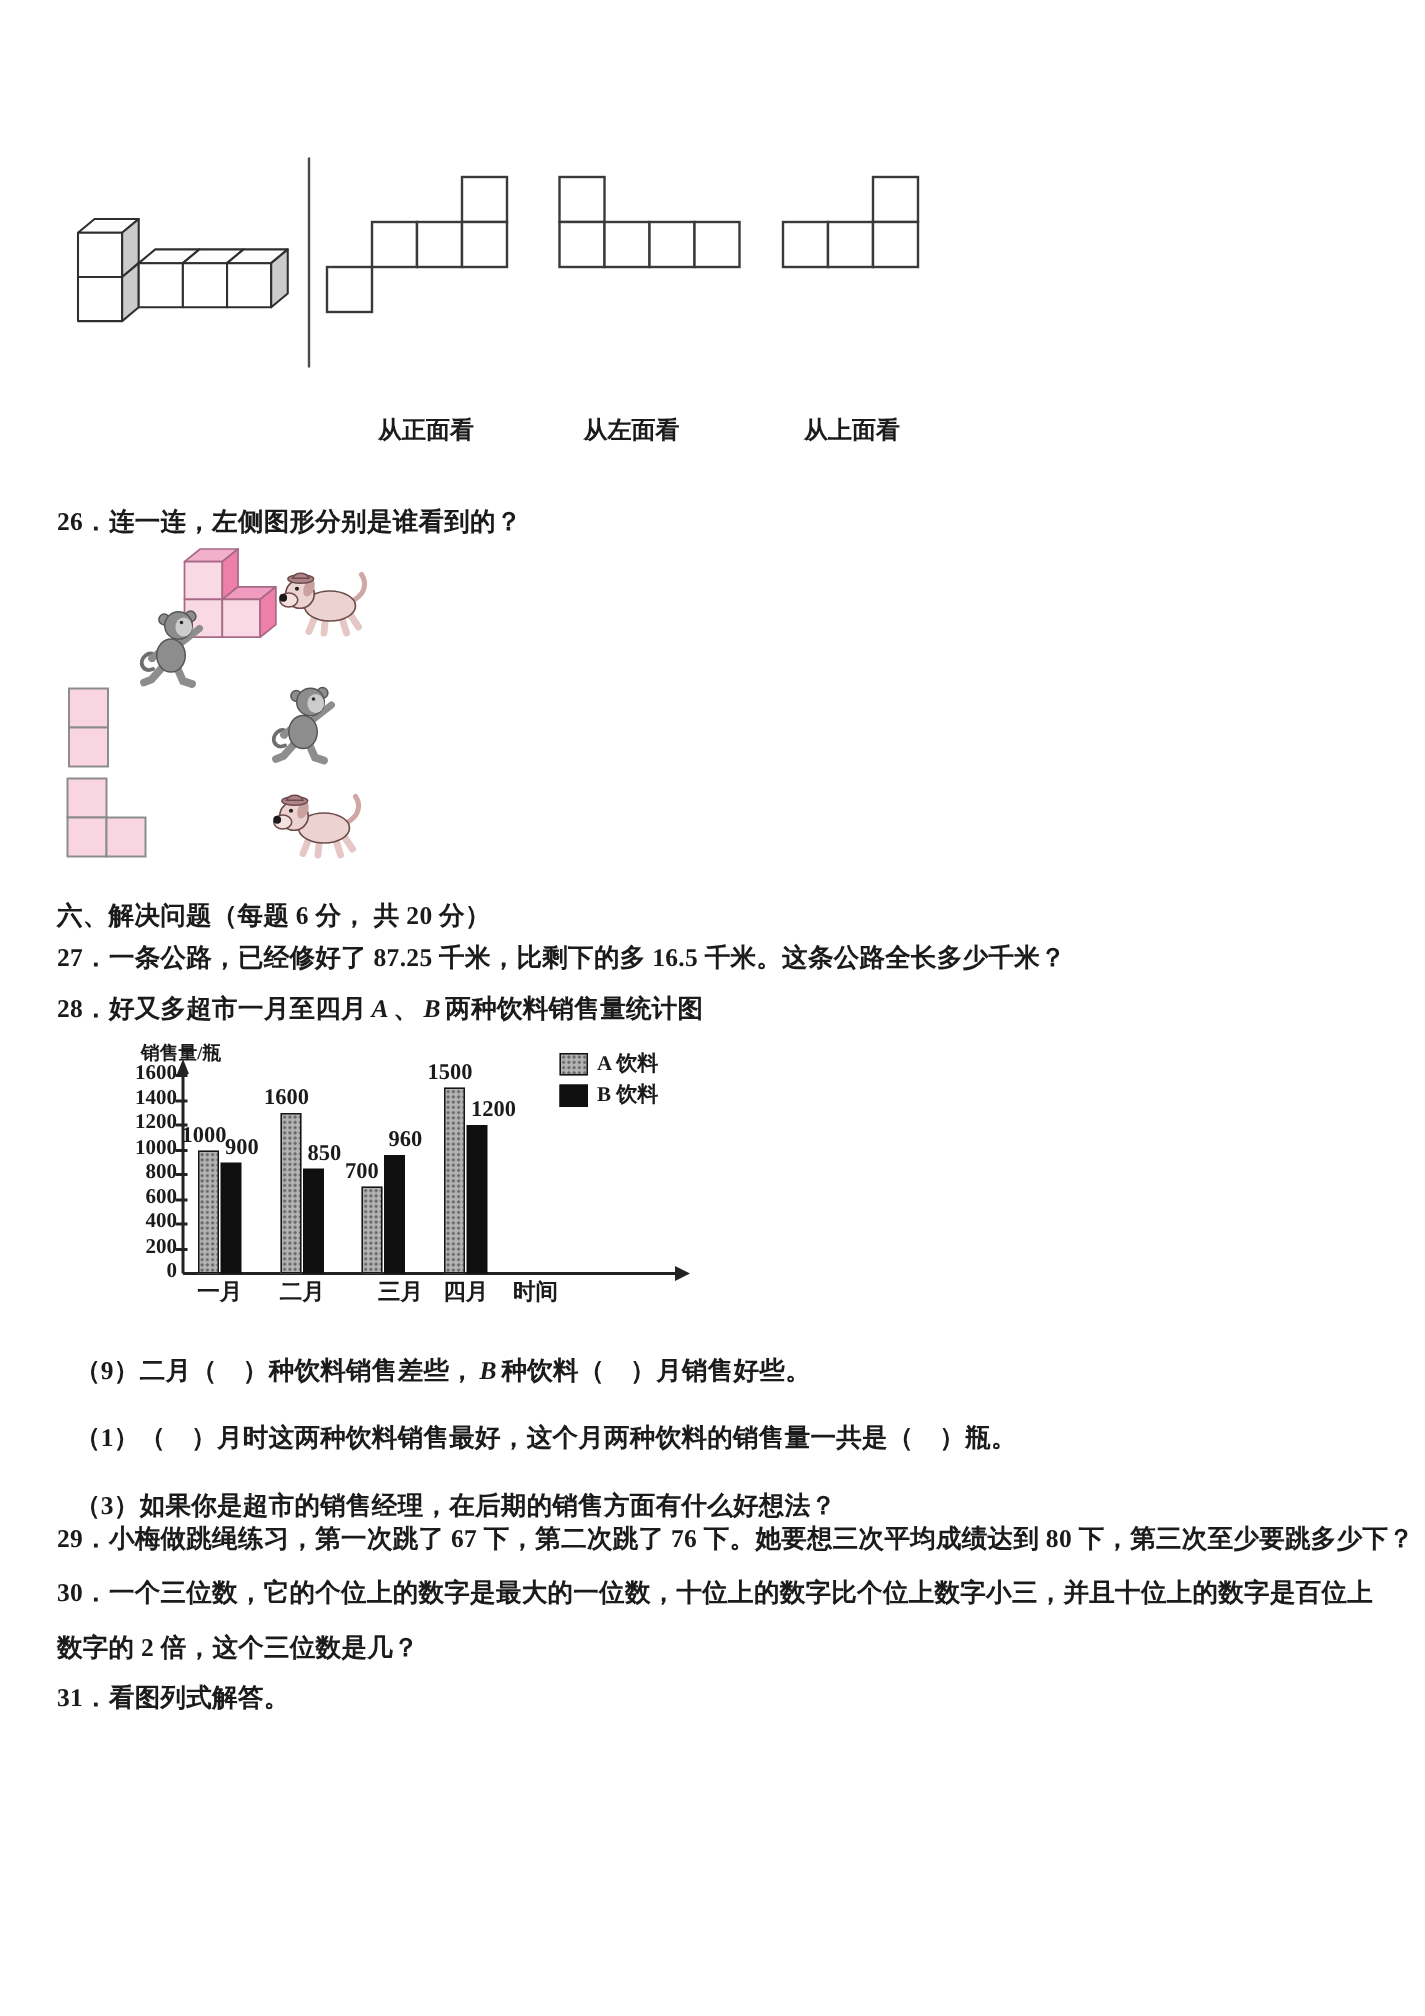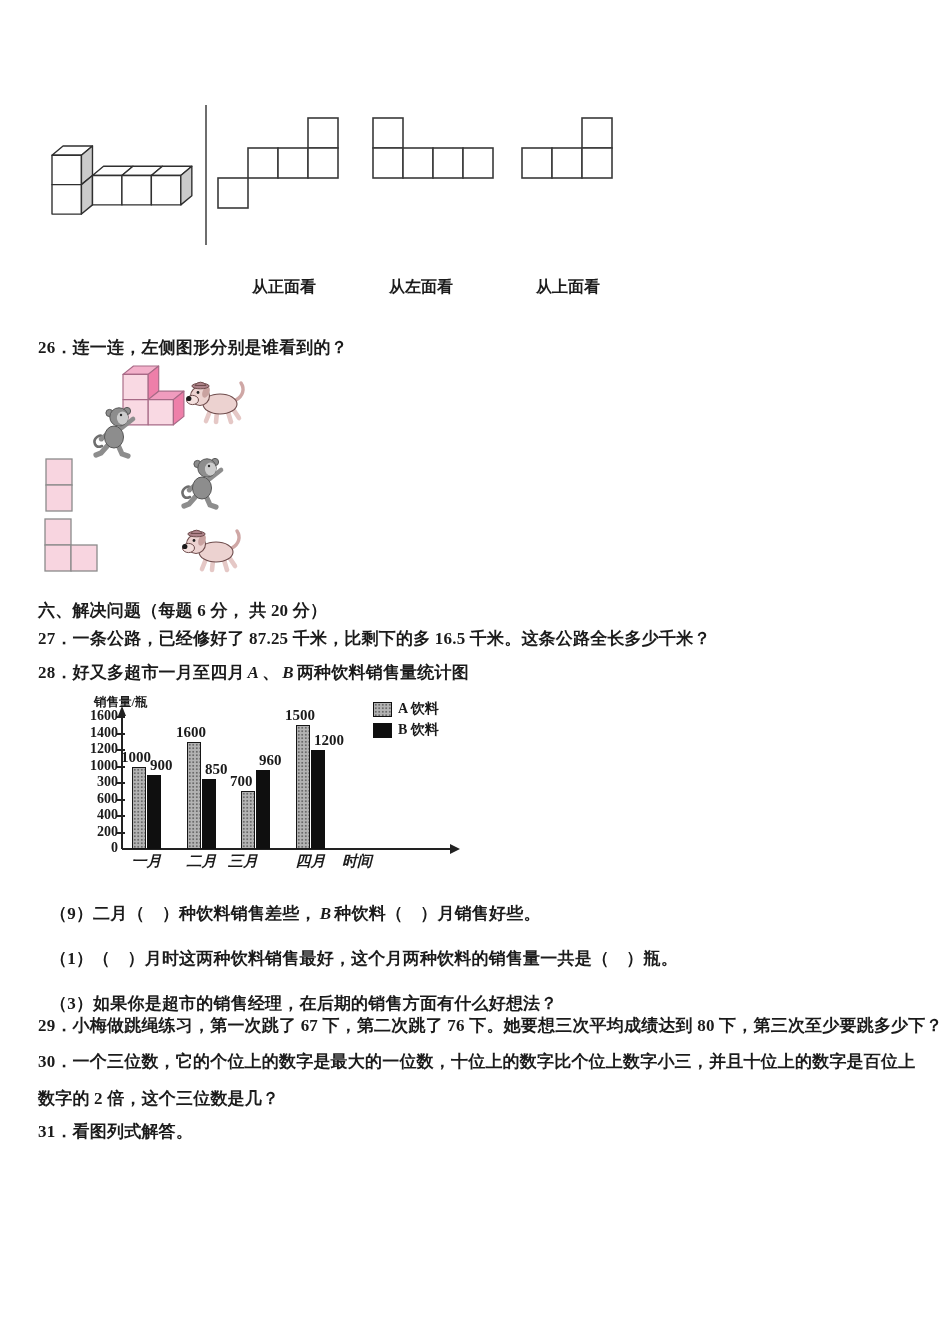--- a/index.html
+++ b/index.html
@@ -24,21 +24,21 @@
   .bar-a{
     background-color:#b3b3b3;
     background-image:radial-gradient(#696969 0.9px, transparent 1px);
     background-size:3.5px 3.5px;
     border:1px solid #161616;
   }
   .bar-b{background:#0f0f0f;}
   .vlabel{position:absolute;width:36px;font-size:15px;font-weight:600;text-align:left;white-space:nowrap;}
   .ytick{position:absolute;width:40px;font-size:14px;font-weight:600;text-align:right;}
   .ydash{position:absolute;height:2px;background:#222;}
-  .xcat{position:absolute;width:44px;font-size:15px;font-weight:600;text-align:center;white-space:nowrap;font-style:italic;}
+  .xcat{position:absolute;width:44px;font-size:15px;font-weight:600;text-align:center;white-space:nowrap;}
   .ylab{position:absolute;left:2px;top:0px;font-size:12.5px;font-weight:700;white-space:nowrap;margin-left:47px;}
   .legend-row{position:absolute;display:flex;align-items:center;gap:6px;font-size:14px;font-weight:600;white-space:nowrap;}
   .sw{width:17px;height:13px;border:1px solid #101010;flex:0 0 auto;}
   .sw-a{
     background-color:#b3b3b3;
     background-image:radial-gradient(#696969 0.9px, transparent 1px);
     background-size:3.5px 3.5px;
   }
   .sw-b{background:#0f0f0f;}
 </style>
@@ -178,21 +178,21 @@
     <span>B 饮料</span>
   </div>
   <div class="xcat" style="left:292px;top:158px;width:40px">时间</div>
 <div class="ytick" style="left: 33px; top: 146px;">0</div>
     <div class="ytick" style="left: 33px; top: 129.5px;">200</div>
     <div class="ydash" style="left: 72px; width: 8px; top: 137.5px;"></div>
     <div class="ytick" style="left: 33px; top: 113px;">400</div>
     <div class="ydash" style="left: 72px; width: 8px; top: 121px;"></div>
     <div class="ytick" style="left: 33px; top: 96.5px;">600</div>
     <div class="ydash" style="left: 72px; width: 8px; top: 104.5px;"></div>
-    <div class="ytick" style="left: 33px; top: 80px;">300</div>
+    <div class="ytick" style="left: 33px; top: 80px;">800</div>
     <div class="ydash" style="left: 72px; width: 8px; top: 88px;"></div>
     <div class="ytick" style="left: 33px; top: 63.5px;">1000</div>
     <div class="ydash" style="left: 72px; width: 8px; top: 71.5px;"></div>
     <div class="ytick" style="left: 33px; top: 47px;">1200</div>
     <div class="ydash" style="left: 72px; width: 8px; top: 55px;"></div>
     <div class="ytick" style="left: 33px; top: 30.5px;">1400</div>
     <div class="ydash" style="left: 72px; width: 8px; top: 38.5px;"></div>
     <div class="ytick" style="left: 33px; top: 14px; text-align: right;">1600</div>
     <div class="ydash" style="left: 72px; width: 8px; top: 22px;"></div>
     <div class="bar bar-a" style="left: 87px; top: 72.5px; height: 82.5px;"></div>
@@ -202,21 +202,21 @@
     <div class="xcat" style="left: 79.5px; top: 158px;">一月</div>
     <div class="bar bar-a" style="left: 142px; top: 47.75px; height: 107.25px;"></div>
     <div class="bar bar-b" style="left: 157px; top: 84.875px; height: 70.125px;"></div>
     <div class="vlabel" style="left: 131px; top: 29.75px;">1600</div>
     <div class="vlabel" style="left: 160px; top: 66.875px;">850</div>
     <div class="xcat" style="left: 134.5px; top: 158px;">二月</div>
     <div class="bar bar-a" style="left: 196px; top: 97.25px; height: 57.75px;"></div>
     <div class="bar bar-b" style="left: 211px; top: 75.8px; height: 79.2px;"></div>
     <div class="vlabel" style="left: 185px; top: 79.25px;">700</div>
     <div class="vlabel" style="left: 214px; top: 57.8px; font-family: Liberation Serif, serif;">960</div>
-    <div class="xcat" style="left: 176px; top: 158px;">三月</div>
+    <div class="xcat" style="left: 200px; top: 158px;">三月</div>
     <div class="bar bar-a" style="left: 251px; top: 31.25px; height: 123.75px;"></div>
     <div class="bar bar-b" style="left: 266px; top: 56px; height: 99px;"></div>
     <div class="vlabel" style="left: 240px; top: 13.25px;">1500</div>
     <div class="vlabel" style="left: 269px; top: 38px;">1200</div>
     <div class="xcat" style="left: 243.5px; top: 158px;">四月</div>
   </div>
 
 <div class="line sub" style="top:902px">
   <span>（9）二月（　）种饮料销售差些，</span><span class="latin">B</span><span>种饮料（　）月销售好些。</span>
 </div>

